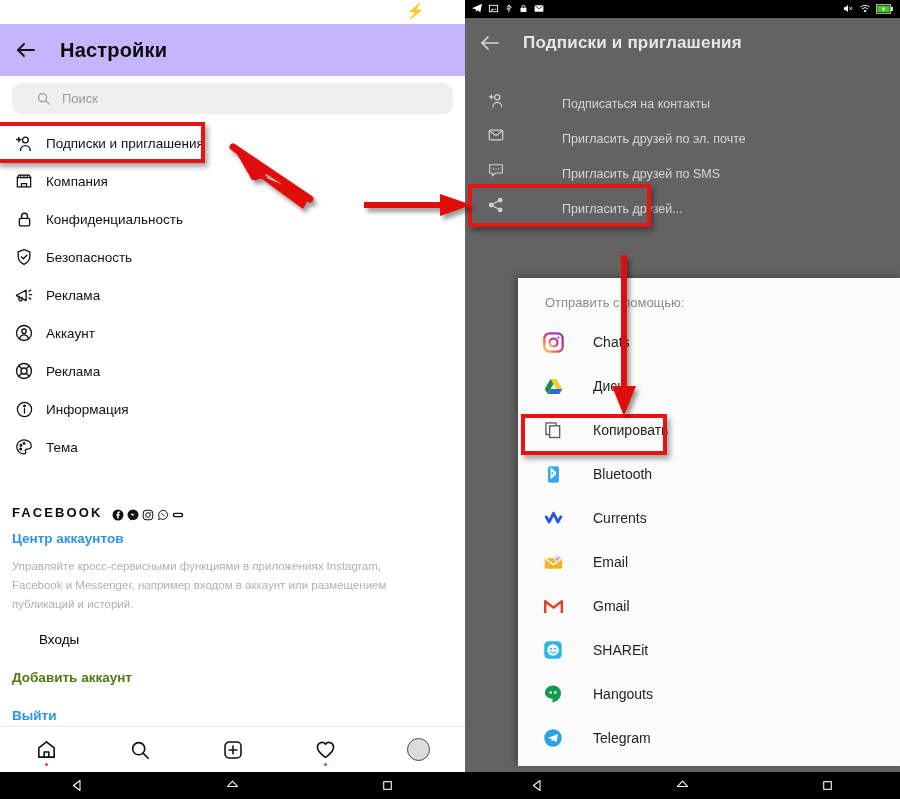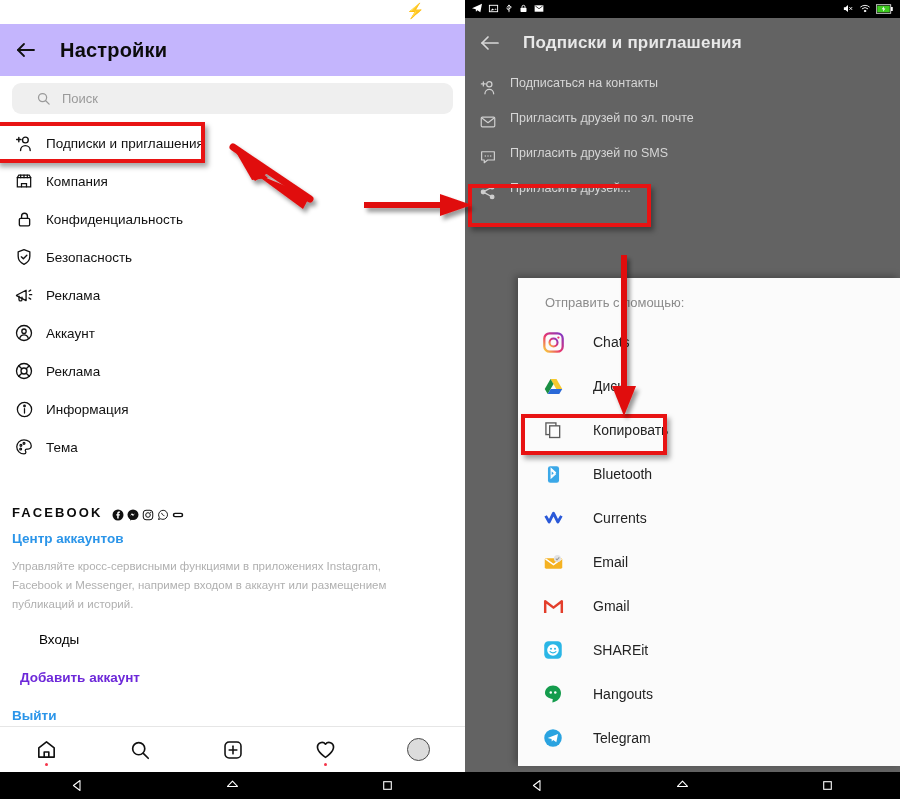--- a/index.html
+++ b/index.html
@@ -69,22 +69,22 @@
   }
   .fb-desc {
     font-size: 11.5px; color: #b0b0b0; line-height: 1.65; margin-top: 11px;
     width: 420px;
   }
   .logins-head {
     position: absolute; left: 12px; top: 632px;
     font-size: 13.5px; font-weight: normal; color: #000000; padding-left: 27px;
   }
   .add-acct {
-    position: absolute; left: 20px; top: 670px;
-    font-size: 13.5px; color: #6d28d9; font-weight: bold;
+    position: absolute; left: 12px; top: 670px;
+    font-size: 13.5px; color: #4d7c0f; font-weight: bold;
   }
   .logout {
     position: absolute; left: 12px; top: 708px;
     font-size: 13.5px; color: #2b95e9; font-weight: bold;
   }
 
   .l-tabbar {
     position: absolute; left: 0; top: 726px; width: 465px; height: 46px;
     background: #fff; border-top: 1px solid #e6e6e6;
     display: flex; align-items: center;
@@ -132,21 +132,21 @@
   .r-back {
     width: 50px; height: 50px; display: flex; align-items: center;
     justify-content: center; color: #d8d8d8;
   }
   .r-title {
     font-size: 17px; font-weight: bold; color: #e8e8e8; margin-left: 8px;
     letter-spacing: .2px;
   }
   .r-menu { position: absolute; left: 0; top: 76px; width: 435px; }
   .r-row {
-    height: 35px; display: flex; align-items: flex-start; padding-left: 12px;
+    height: 35px; display: flex; align-items: flex-end; padding-left: 20px; gap: 44px;
   }
   .r-row .ic {
     width: 22px; height: 22px; display: flex; align-items: center;
     justify-content: center; color: #cfcfcf; flex: 0 0 22px;
   }
   .r-row .lbl { font-size: 12.5px; color: #d6d6d6; margin-left: 11px; }
 
   
   .sheet {
     position: absolute; left: 53px; top: 278px; width: 382px; height: 488px;

